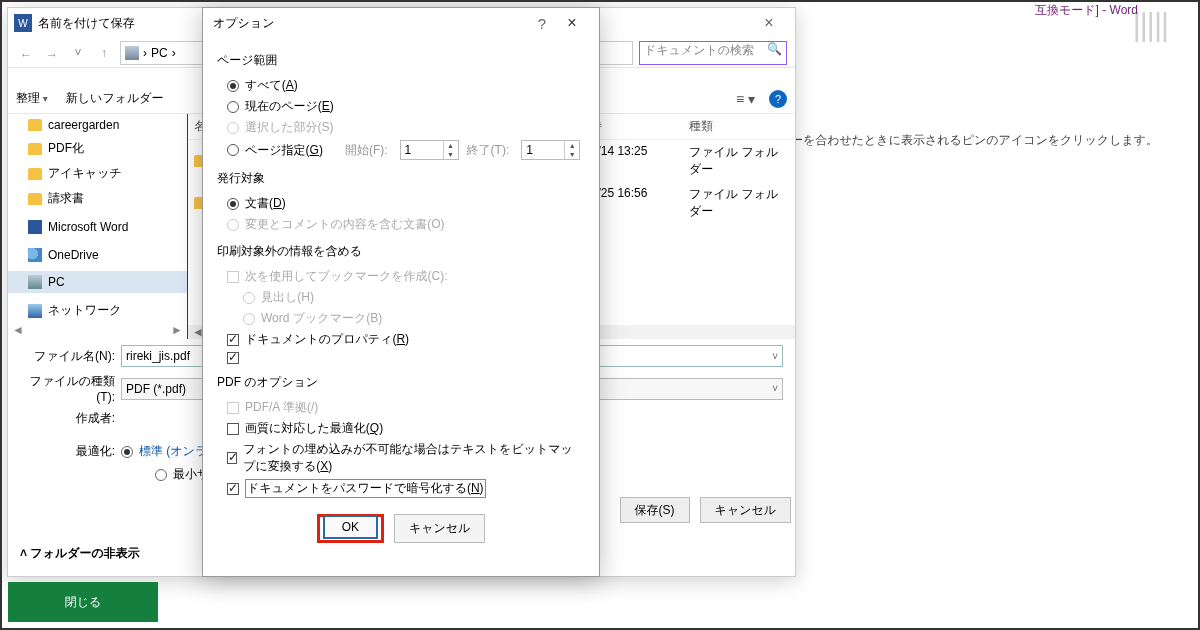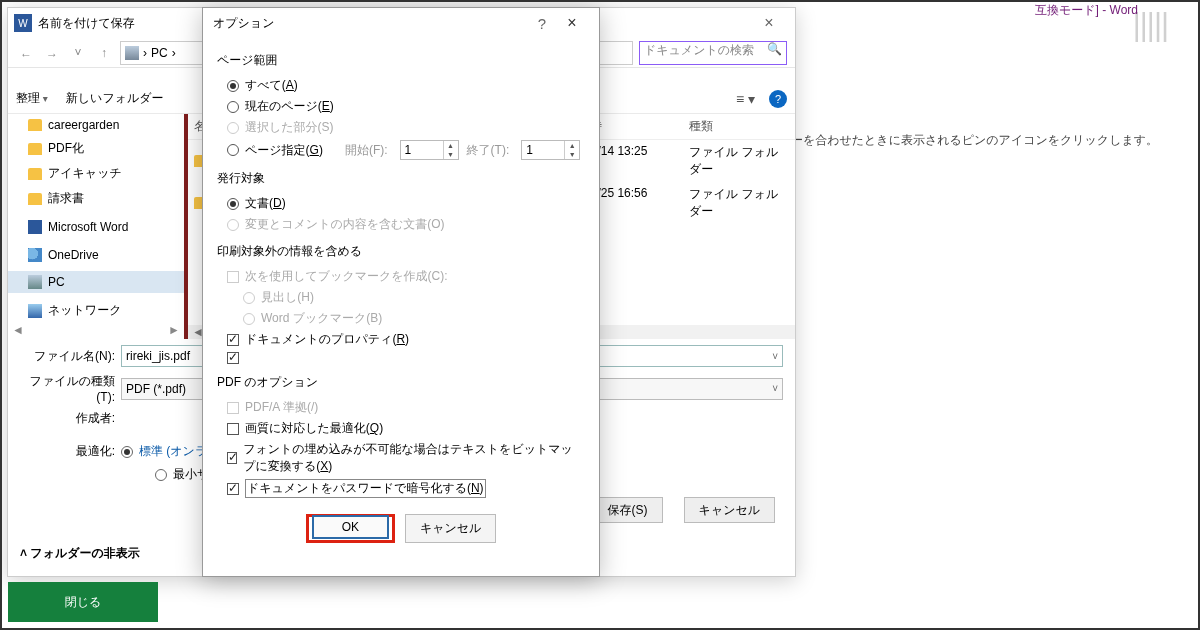--- a/index.html
+++ b/index.html
@@ -25,21 +25,21 @@
 .searchbox { width:148px; border:1px solid #8b5cf6; height:24px; display:flex; align-items:flex-start; padding:0 4px; color:#888; }
 .searchbox .mag { margin-left:auto; }
 
 .saveas-toolbar { display:flex; align-items:center; height:30px; padding:2px 8px; border-bottom:1px solid #eaeaea; gap:18px;margin-top:16px; }
 .saveas-toolbar .tdrop::after { content:" ▾"; color:#666; font-size:10px; }
 .saveas-toolbar .right { margin-left:auto; display:flex; align-items:center; gap:14px; }
 .viewbtn { font-size:14px; color:#555; }
 .helpbtn { width:18px; height:18px; border-radius:50%; background:#0b67c2; color:#fff; display:inline-flex; align-items:center; justify-content:center; font-size:11px; }
 
 .saveas-body { display:flex; height:225px; }
-.tree { width:180px; border-right:4px solid #7f1d1d; overflow:auto; display:flex; flex-direction:column; }
+.tree { width:180px; border-right:1px solid #7f1d1d; overflow:auto; display:flex; flex-direction:column; }
 .tree-item { display:flex; align-items:center; gap:6px; padding:4px 8px 4px 20px; }
 .tree-item.selected { background:#d9e6f2; }
 .fold { width:14px;height:12px;background:#f6c244;display:inline-block;border-radius:2px 2px 0 0; }
 .wicon2 { width:14px;height:14px;background:#2b579a;display:inline-block; }
 .odicon { width:14px;height:14px;display:inline-block;background:radial-gradient(circle at 30% 40%, #79b7e5 45%, #4488c8 46%);}
 .pcicon2 { width:14px;height:14px;background:linear-gradient(#bcd,#688);display:inline-block; }
 .neticon{ width:14px;height:14px;background:linear-gradient(#9ce,#36a);display:inline-block; }
 .scrollbtns { margin-top:auto; display:flex; justify-content:space-between; padding:0 4px 2px; color:#888; font-size:10px; }
 
 .filelist { flex:1; overflow:auto; position:relative; }
@@ -53,21 +53,21 @@
 .form-area { padding:6px 12px; }
 .form-row { display:flex; align-items:center; margin-bottom:6px; gap:6px; }
 .form-row label { width:95px; text-align:right; }
 .textinput { flex:1; border:1px solid #9bb; height:22px; padding:0 4px; display:flex; align-items:center; justify-content:space-between;}
 .combo { flex:1; border:1px solid #bbb; height:22px; padding:0 4px; background:#f7f7f7; display:flex; align-items:center; justify-content:space-between;}
 .combo .chev,.textinput .chev { color:#666; font-size:10px;}
 .radio-row { display:flex; align-items:center; gap:6px; padding-left:135px; }
 .radio { width:12px;height:12px;border:1px solid #666;border-radius:50%;display:inline-block; position:relative; }
 .radio.sel::after{content:"";position:absolute;inset:2px;background:#333;border-radius:50%;}
 
-.bottom-row { display:flex; align-items:center; justify-content:flex-end; gap:21px; padding:8px 20px; }
+.bottom-row { display:flex; align-items:center; justify-content:flex-end; gap:10px; padding:8px 4px; }
 .winbtn { background:#eee; border:1px solid #bbb; padding:4px 14px; height:26px; display:inline-flex; align-items:center;}
 .hide-folders { position:absolute; left:12px; bottom:14px;font-weight:bold; }
 .hide-folders::before { content:"˄ "; }
 
 .closebtn { position:absolute; left:6px; bottom:6px; width:150px; height:40px; background:#15803d; color:#fff; display:flex; align-items:center; justify-content:center; }
 
 
 .options { position:absolute; left:200px; top:5px; width:398px; height:570px; background:#fff; border:1px solid #999; box-shadow:0 4px 24px rgba(0,0,0,.25); }
 .opt-title { display:flex; align-items:center; height:30px; padding:0 10px; }
 .opt-title .sp{flex:1;}
@@ -85,21 +85,21 @@
 .cbox.chk::after{content:"✓";position:absolute;top:-3px;left:0;font-size:12px;color:#222;}
 .cbox.dis{border-color:#ccc;}
 .numfield { display:inline-flex; border:1px solid #bbb; height:20px; margin-left:4px;}
 .numfield input{border:0;width:42px;padding:0 4px;font-size:12px;}
 .numspin{display:flex;flex-direction:column;border-left:1px solid #ccc;}
 .numspin span{font-size:7px;line-height:9px;width:14px;text-align:center;color:#555;}
 .startend{ display:flex; align-items:center; gap:8px; padding-left:26px; color:#aaa; }
 .startend label{color:#999;}
 .opt-actions { display:flex; justify-content:center; gap:10px; padding:10px 0 12px; }
 .okwrap { border:3px solid #d21; padding:3px; }
-.okbtn { border:2px solid #2b6aa8; padding:3px 28px; background:#fafafa; }
+.okbtn { border:2px solid #2b6aa8; padding:3px 17px; background:#fafafa; }
 .cancelbtn { border:1px solid #bbb; padding:5px 14px; background:#f4f4f4; }
 .u { text-decoration:underline; }
 .boxed { border:1px solid #888; padding:0 1px; }
 </style>
 </head>
 <body>
 
 <div class="word-bg">
   <div class="word-ruler">|||||</div>
   <div class="word-title">互換モード]  -  Word</div>

